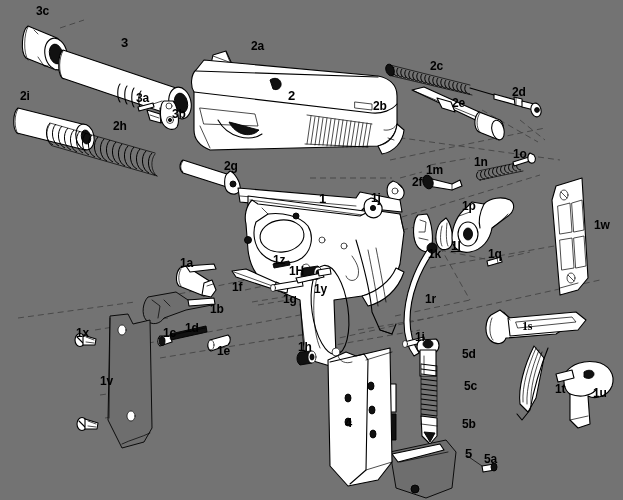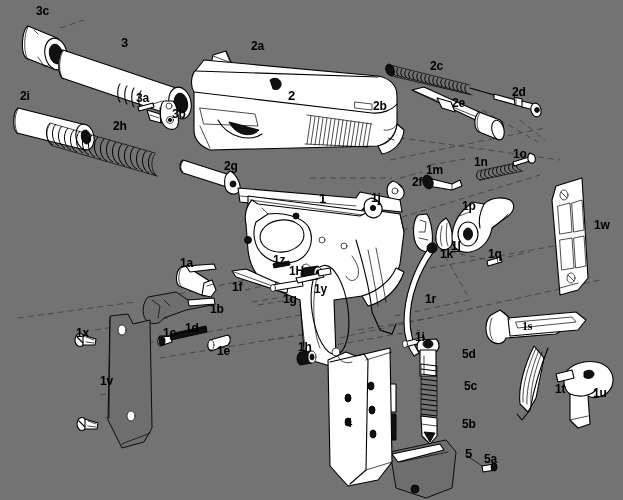--- a/index.html
+++ b/index.html
@@ -568,21 +568,21 @@
       <div class="part-label" style="left: 113px; top: 120px;">2h</div>
       <div class="part-label" style="left: 212px; top: 160px; margin-left: 12px;">2g</div>
       <div class="part-label" style="left: 426px; top: 164px;">1m</div>
       <div class="part-label" style="left: 474px; top: 156px;">1n</div>
       <div class="part-label" style="left: 513px; top: 148px;">1o</div>
       <div class="part-label big" style="left: 319px; top: 192px;">1</div>
       <div class="part-label" style="left: 392px; top: 176px; margin-left: 20px;">2f</div>
       <div class="part-label" style="left: 371px; top: 192px;">1j</div>
       <div class="part-label" style="left: 462px; top: 200px;">1p</div>
       <div class="part-label" style="left: 594px; top: 219px;">1w</div>
-      <div class="part-label" style="left: 440px; top: 248px;">1k</div>
+      <div class="part-label" style="left: 428px; top: 248px;">1k</div>
       <div class="part-label" style="left: 451px; top: 240px; text-decoration: underline;">1l</div>
       <div class="part-label" style="left: 488px; top: 248px;">1q</div>
       <div class="part-label" style="left: 180px; top: 257px;">1a</div>
       <div class="part-label" style="left: 273px; top: 254px;">1z</div>
       <div class="part-label" style="left: 232px; top: 281px;">1f</div>
       <div class="part-label" style="left: 289px; top: 265px;">1H</div>
       <div class="part-label" style="left: 210px; top: 303px;">1b</div>
       <div class="part-label" style="left: 283px; top: 293px;">1g</div>
       <div class="part-label" style="left: 314px; top: 283px;">1y</div>
       <div class="part-label" style="left: 425px; top: 293px;">1r</div>

